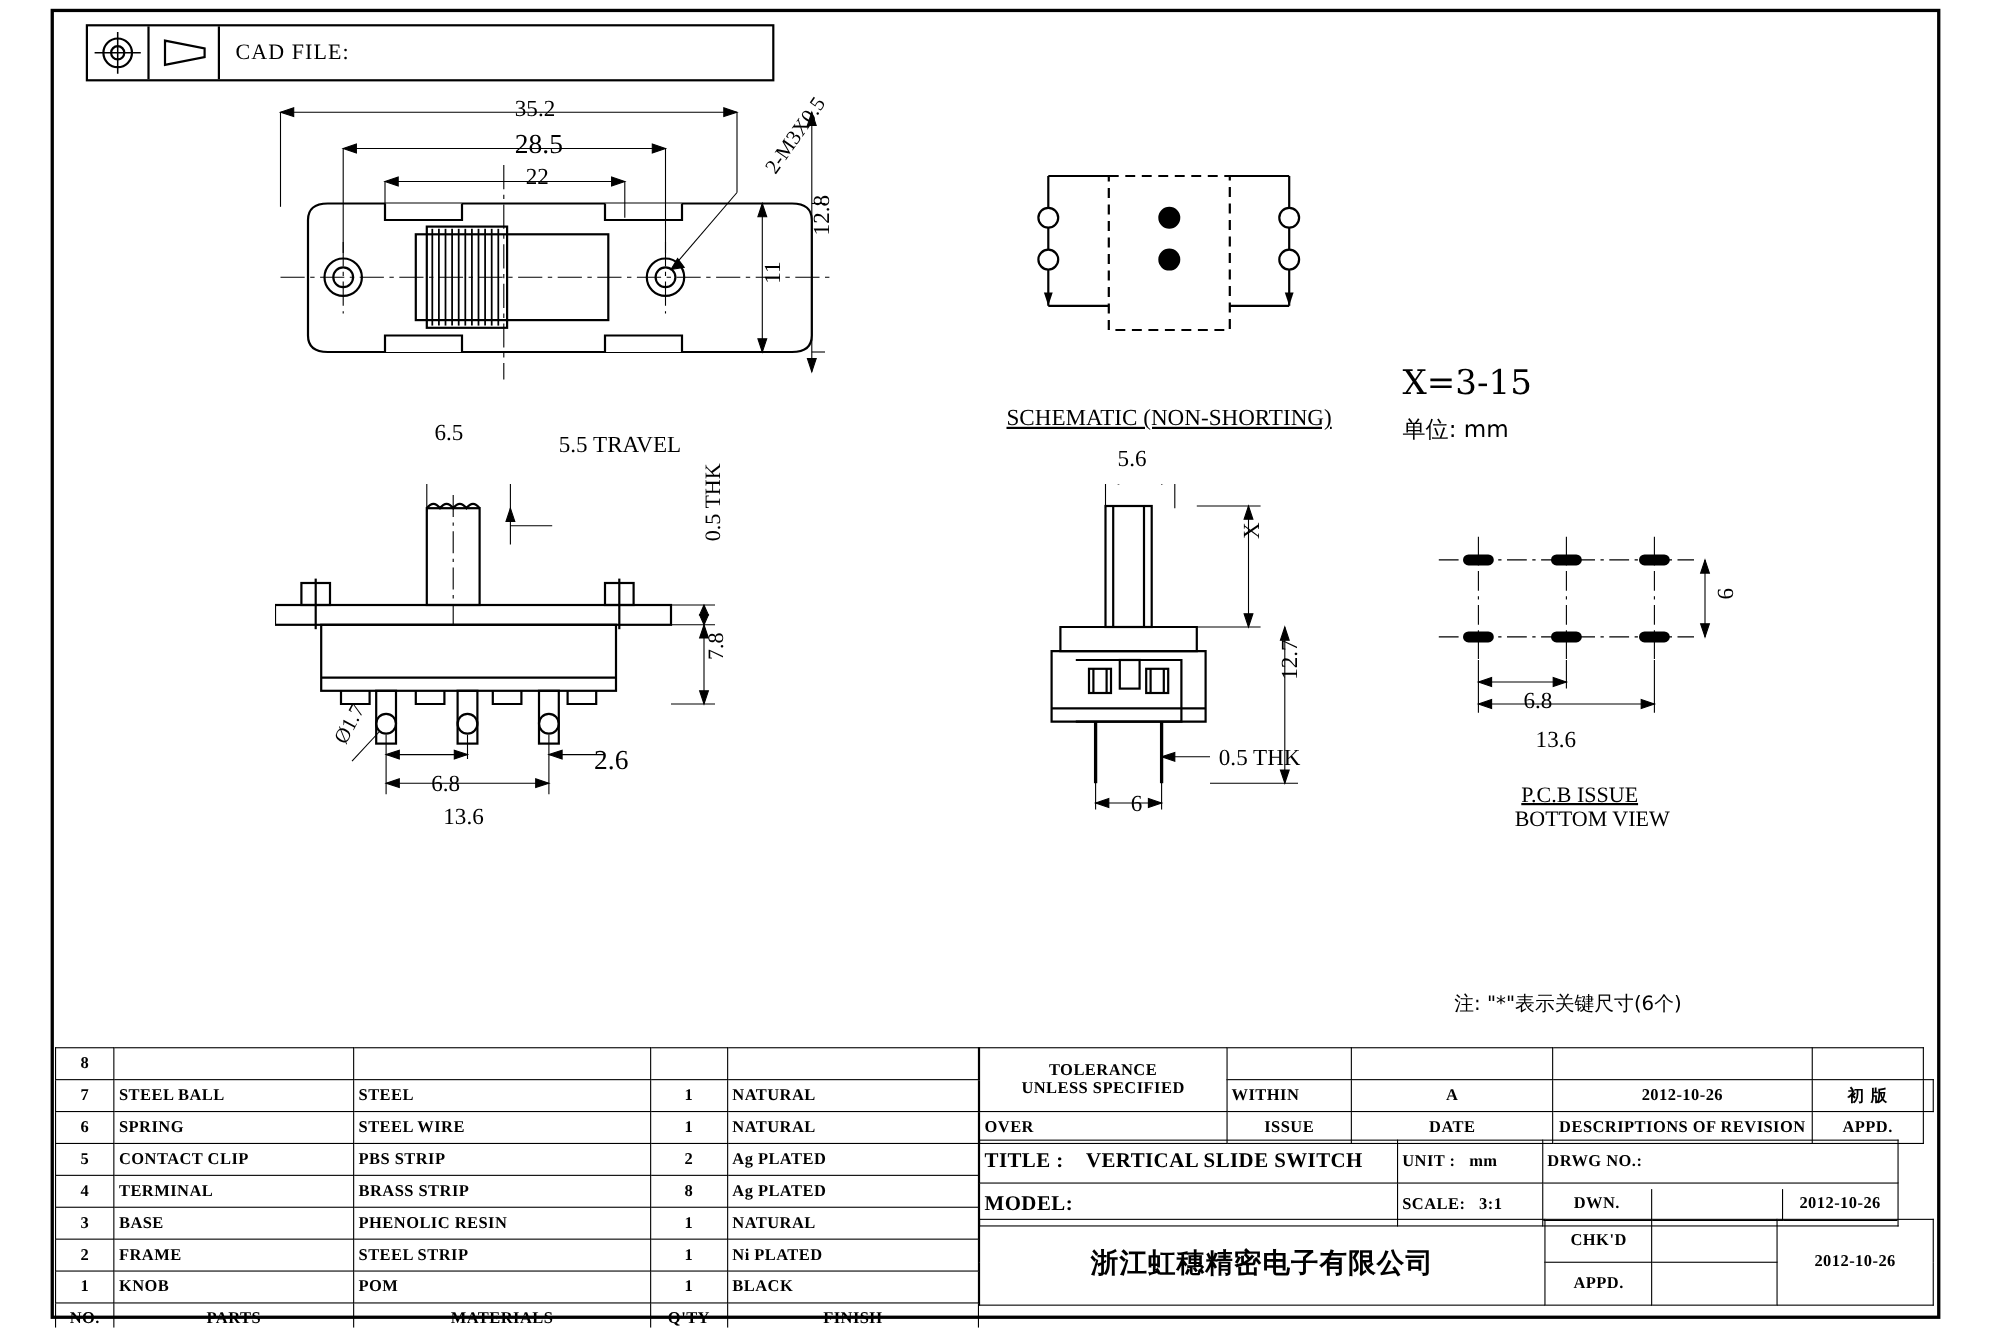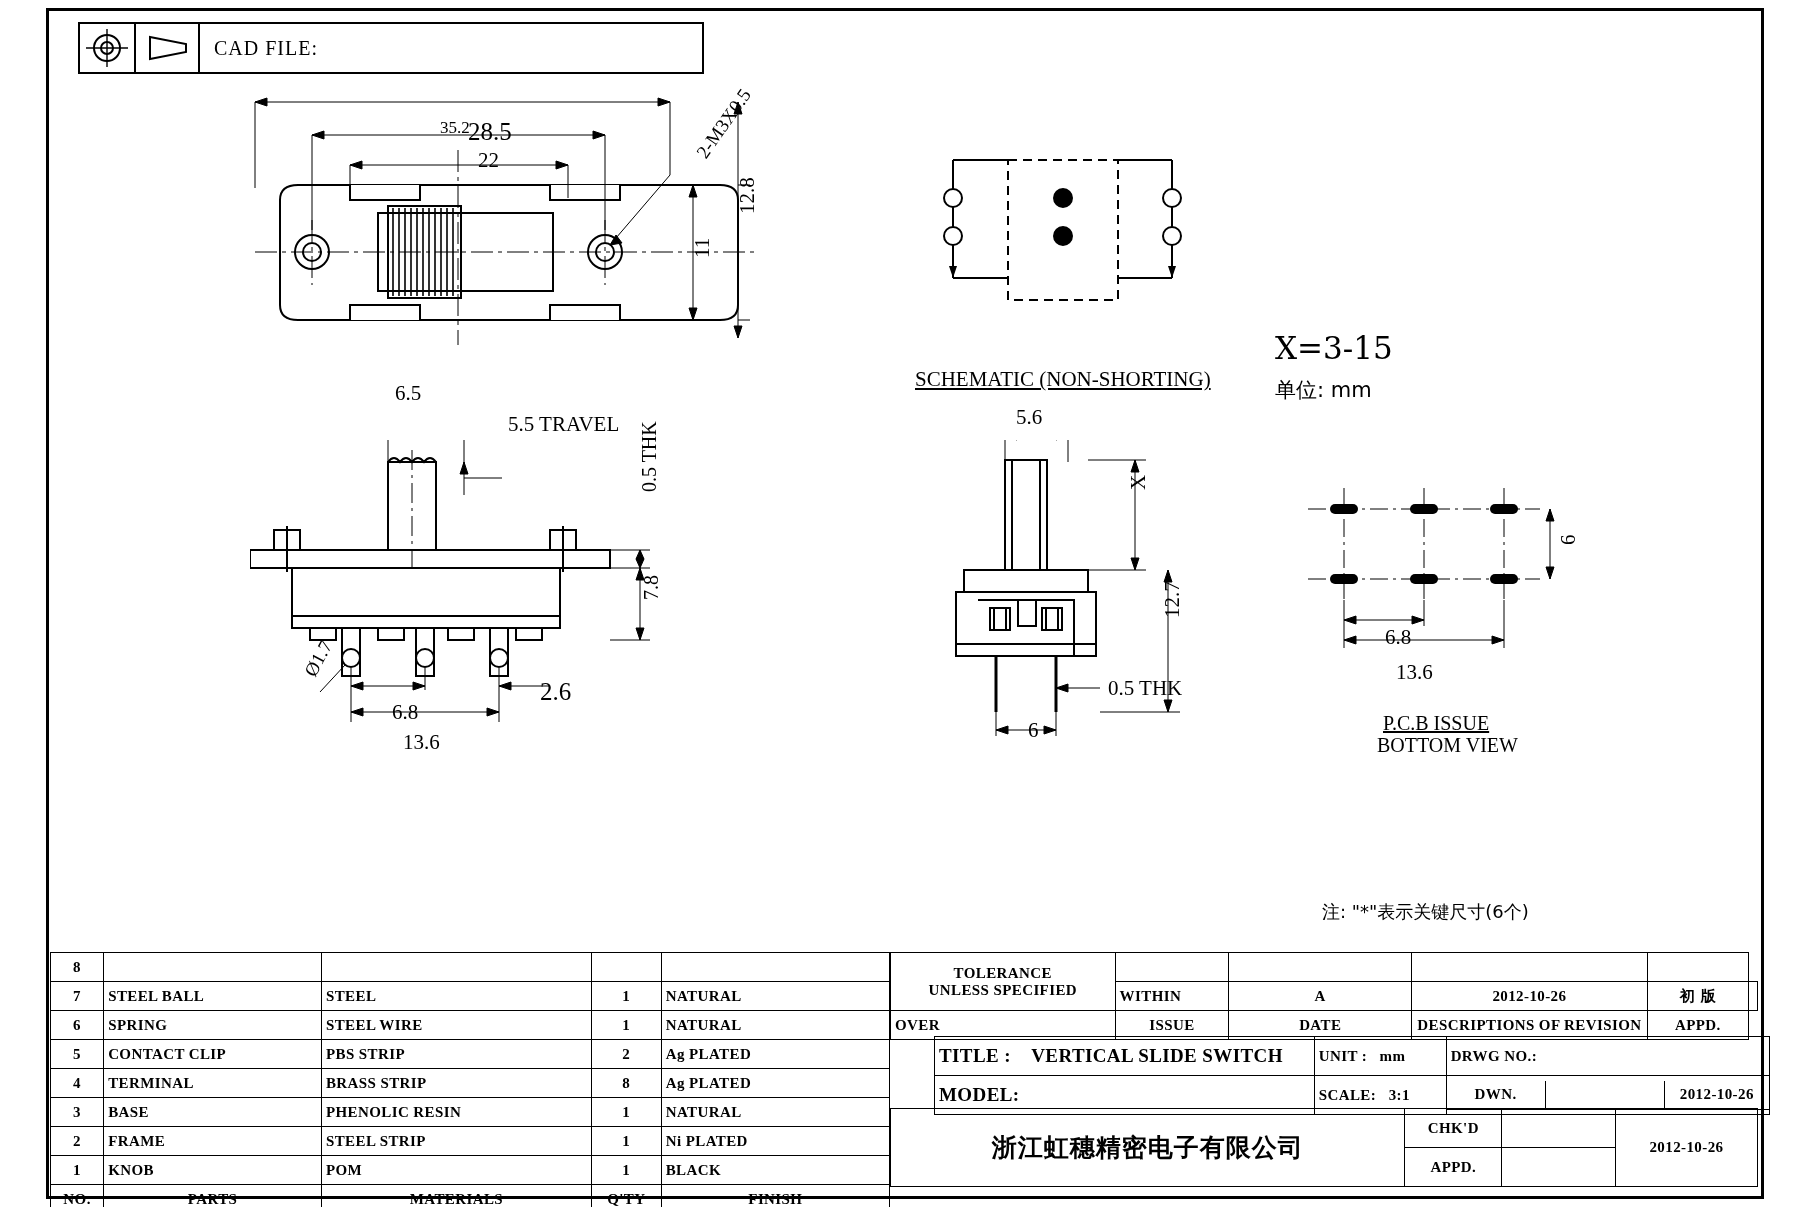--- a/index.html
+++ b/index.html
@@ -106,21 +106,21 @@
       <line x1="488" y1="22" x2="488" y2="258"></line>
       <polygon points="488,22 484,34 492,34" fill="#000"></polygon>
       <polygon points="488,258 484,246 492,246" fill="#000"></polygon>
       <line x1="488" y1="105" x2="500" y2="105"></line>
       <line x1="488" y1="240" x2="500" y2="240"></line>
 
       <line x1="360" y1="165" x2="420" y2="95"></line>
       <polygon points="360,165 372,163 366,155" fill="#000"></polygon>
     </g>
   </svg>
-  <div class="lbl" style="left:440px;top:86px;font-size:17px;margin-top:32px;">35.2</div>
+  <div class="lbl" style="left:468px;top:86px;font-size:21px;">35.2</div>
   <div class="lbl" style="left:468px;top:118px;font-size:25px;">28.5</div>
   <div class="lbl" style="left:478px;top:148px;font-size:21px;">22</div>
   <div class="lbl" style="left:735px;top:214px;font-size:21px;transform:rotate(-90deg);transform-origin:left top;">12.8</div>
   <div class="lbl" style="left:690px;top:258px;font-size:21px;transform:rotate(-90deg);transform-origin:left top;">11</div>
   <div class="lbl" style="left:692px;top:150px;font-size:19px;transform:rotate(-55deg);transform-origin:left top;">2-M3X0.5</div>
 
   <svg style="position:absolute;left:940px;top:150px;" width="280" height="190">
     <g stroke="#000" stroke-width="2" fill="none">
       <rect x="68" y="10" width="110" height="140" stroke-dasharray="9,6"></rect>
       <line x1="13" y1="10" x2="68" y2="10"></line>
@@ -204,21 +204,21 @@
       <line x1="249" y1="246" x2="300" y2="246"></line>
       <polygon points="249,246 261,242 261,250" fill="#000"></polygon>
       <line x1="101" y1="272" x2="249" y2="272"></line>
       <polygon points="101,272 113,268 113,276" fill="#000"></polygon>
       <polygon points="249,272 237,268 237,276" fill="#000"></polygon>
 
       <line x1="95" y1="225" x2="70" y2="252"></line>
     </g>
   </svg>
   <div class="lbl" style="left:395px;top:381px;font-size:21px;">6.5</div>
-  <div class="lbl" style="left:508px;top:412px;font-size:21px;">5.5 TRAVEL</div>
+  <div class="lbl" style="left:508px;top:392px;font-size:21px;">5.5 TRAVEL</div>
   <div class="lbl" style="left:638px;top:492px;font-size:20px;transform:rotate(-90deg);transform-origin:left top;">0.5 THK</div>
   <div class="lbl" style="left:640px;top:600px;font-size:20px;transform:rotate(-90deg);transform-origin:left top;">7.8</div>
   <div class="lbl" style="left:392px;top:700px;font-size:21px;">6.8</div>
   <div class="lbl" style="left:540px;top:678px;font-size:25px;">2.6</div>
   <div class="lbl" style="left:403px;top:730px;font-size:21px;">13.6</div>
   <div class="lbl" style="left:300px;top:670px;font-size:19px;transform:rotate(-62deg);transform-origin:left top;">Ø1.7</div>
 
   <svg style="position:absolute;left:950px;top:440px;" width="300" height="330">
     <g stroke="#000" stroke-width="2" fill="none">
       <rect x="55" y="20" width="42" height="110"></rect>
@@ -403,21 +403,21 @@
       <td>OVER</td>
       <td class="ctr">ISSUE</td>
       <td class="ctr">DATE</td>
       <td class="ctr">DESCRIPTIONS OF REVISION</td>
       <td class="ctr">APPD.</td>
     </tr>
   </tbody>
     </table>
 
   <div style="position:absolute;left:890px;top:1036px;width:868px;height:154px;">
-    <table class="tb" style="left:0;top:0;width:836px;margin-left:44px;">
+    <table class="tb" style="left:0;top:0;width:836px;">
       <tbody>
           <tr>
         <td style="width:400px;height:36px;font-size:19px;">
           <span>TITLE :</span>
           &nbsp;&nbsp;
           <span>VERTICAL SLIDE SWITCH</span>
         </td>
         <td style="width:130px;">
           <span>UNIT :</span>
           &nbsp;

